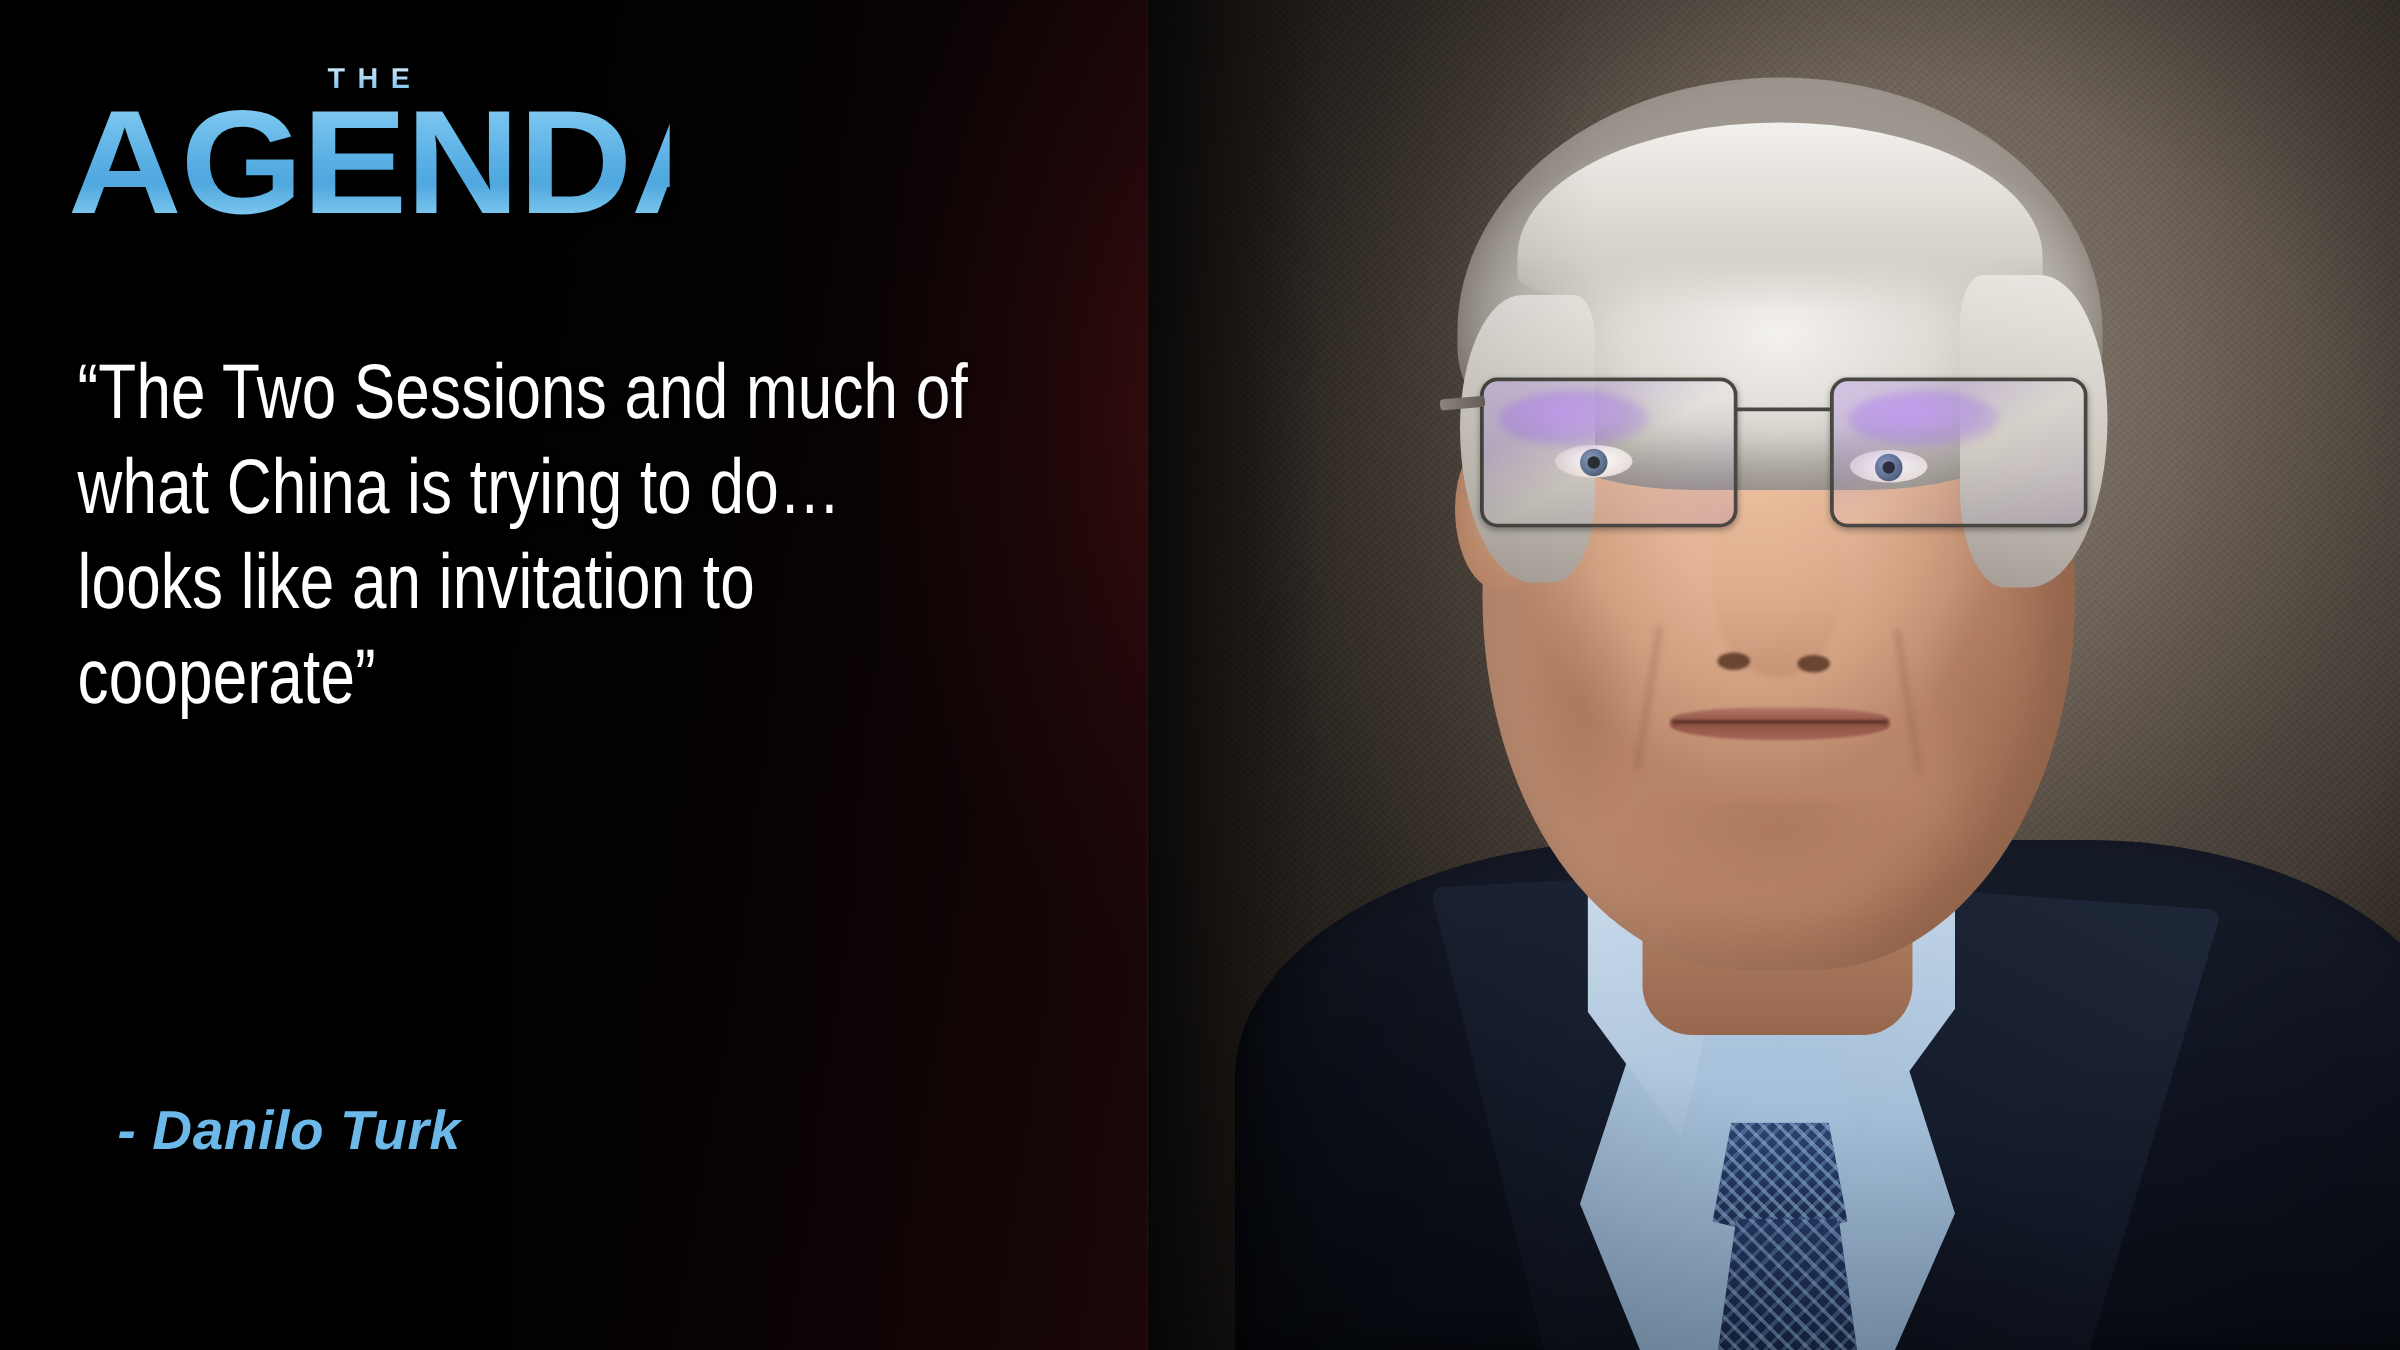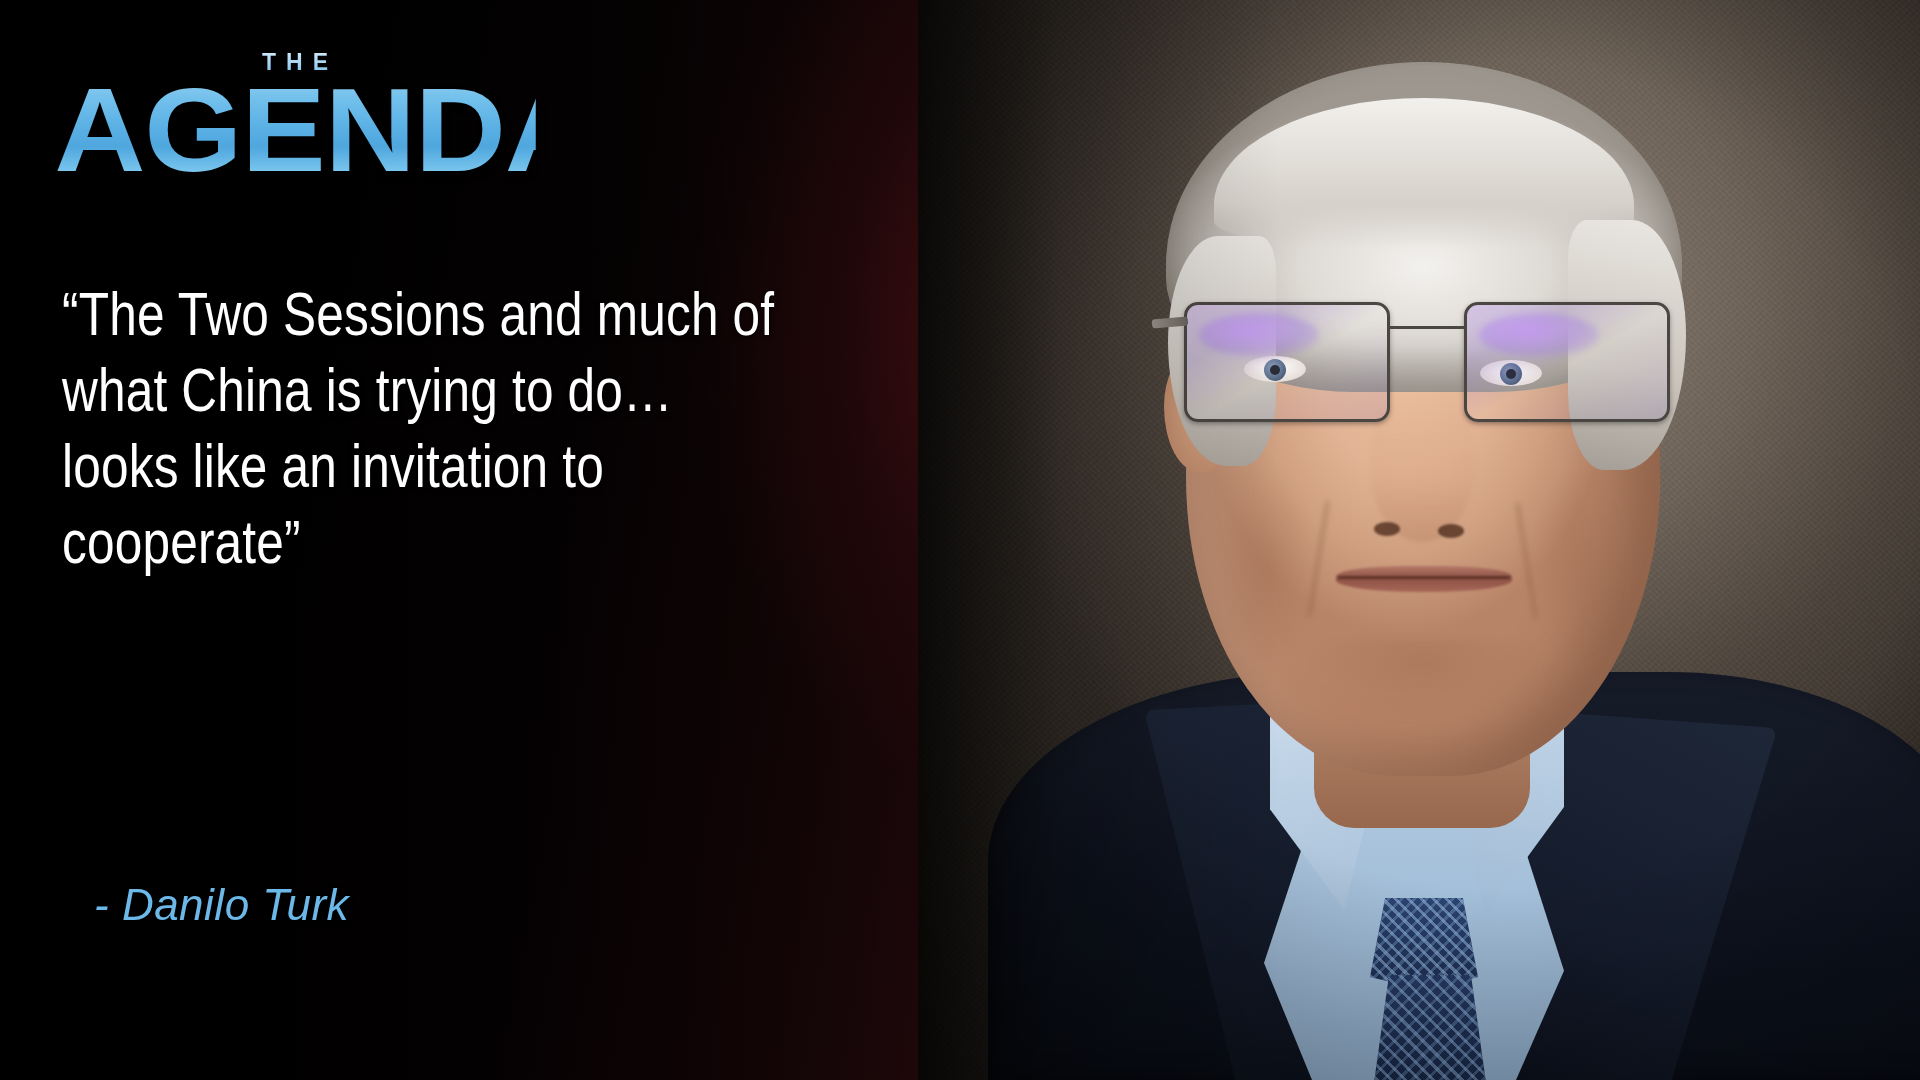--- a/index.html
+++ b/index.html
@@ -80,21 +80,21 @@
     white-space:pre-line;
     text-shadow:0 2px 6px rgba(0,0,0,0.8);
   }
 
   
   .attribution{
     position:absolute; left:94px; top:880px;
     z-index:5;
     color:#6cb8e8;
     font-family:"Liberation Sans", sans-serif;
-    font-weight:400;
+    font-weight:700;
     font-style:italic;
     font-size:44px;
     letter-spacing:0.5px;
     text-shadow:0 2px 5px rgba(0,0,0,0.9);
   }
 
   
   .video-panel{
     position:absolute; left:918px; top:0;
     width:1002px; height:1080px;

